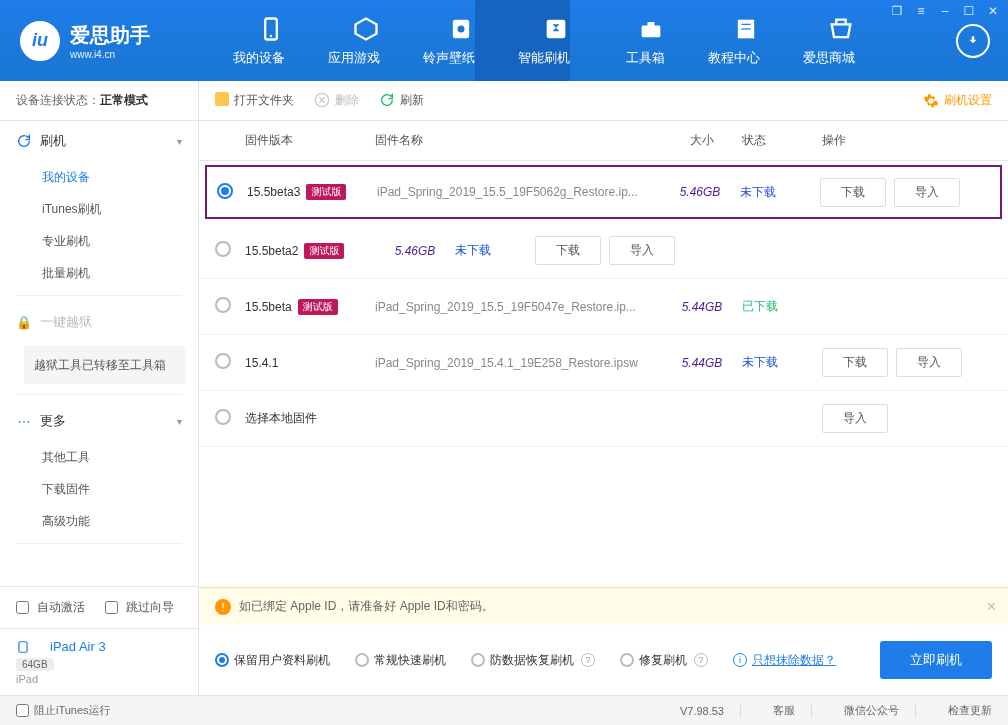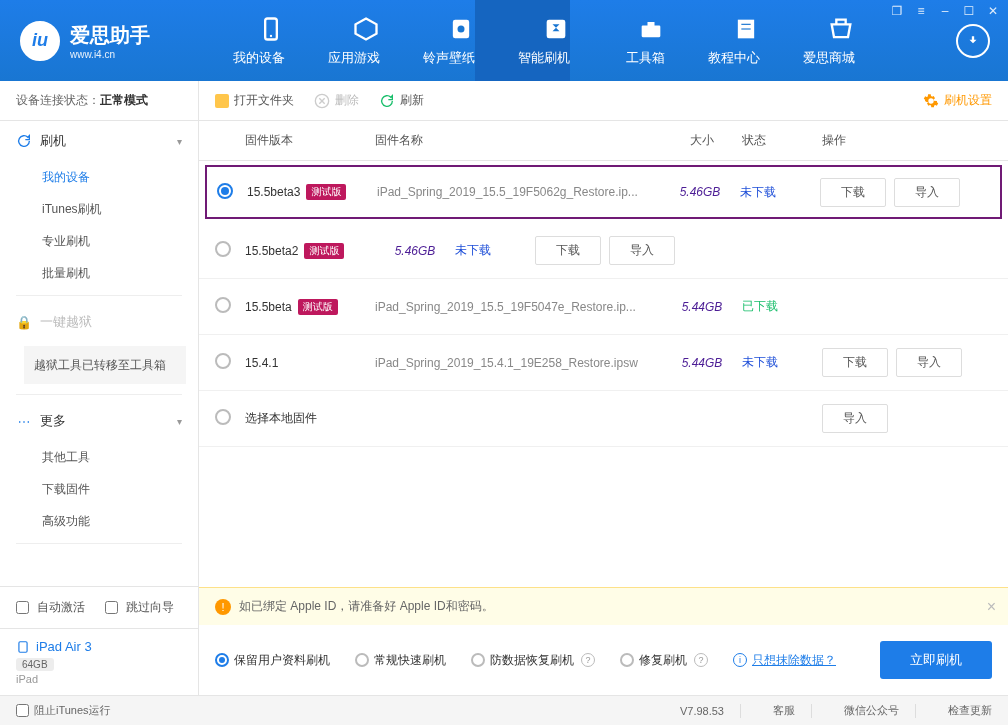--- a/index.html
+++ b/index.html
@@ -37,28 +37,28 @@
 .menu-sub.active { color: #1e7de8; }
 .menu-title.disabled { color: #bbb; }
 .divider-line { height: 1px; background: #eee; margin: 6px 16px; }
 .jailbreak-note { margin: 4px 12px 10px 24px; background: #f5f5f5; padding: 10px; font-size: 12px; color: #555; line-height: 1.5; }
 .menu-title .chev { margin-left: auto; color: #999; font-size: 10px; }
 
 .sidebar-bottom { border-top: 1px solid #e5e5e5; padding: 8px 0; }
 .sb-row { display: flex; align-items: center; gap: 8px; padding: 4px 16px; font-size: 12px; color: #555; }
 .sb-row input[type=checkbox] { }
 .device-box { border-top: 1px solid #e5e5e5; padding: 10px 16px; }
-.device-box .dn { color: #1e7de8; display: flex; align-items: center; gap: 6px; font-size: 13px; }
+.device-box .dn { color: #1e7de8; display: flex; align-items: center; gap: 20px; font-size: 13px; }
 .device-box .badge { display: inline-block; background: #ededed; color: #666; border-radius: 3px; padding: 1px 6px; font-size: 10px; margin-top: 4px; }
 .device-box .dtype { color: #999; font-size: 11px; margin-top: 2px; }
 
 
 .content { flex: 1; display: flex; flex-direction: column; }
 .toolbar { height: 40px; border-bottom: 1px solid #e5e5e5; display: flex; align-items: center; padding: 0 16px; gap: 20px; font-size: 12px; }
-.tool { display: flex; align-items: center; gap: 5px; cursor: pointer; color: #555; }
+.tool { display: flex; align-items: flex-start; gap: 5px; cursor: pointer; color: #555; }
 .tool.disabled { color: #bbb; }
 .tool .ic { width: 16px; height: 16px; }
 .tool-right { margin-left: auto; color: #ff9800; display: flex; align-items: center; gap: 5px; }
 
 .table-head { height: 40px; border-bottom: 1px solid #e5e5e5; display: flex; align-items: center; padding: 0 16px; font-size: 12px; color: #555; }
 .col-radio { width: 30px; }
 .col-ver { width: 130px; }
 .col-name { flex: 1; }
 .col-size { width: 80px; text-align: center; }
 .col-status { width: 80px; }

